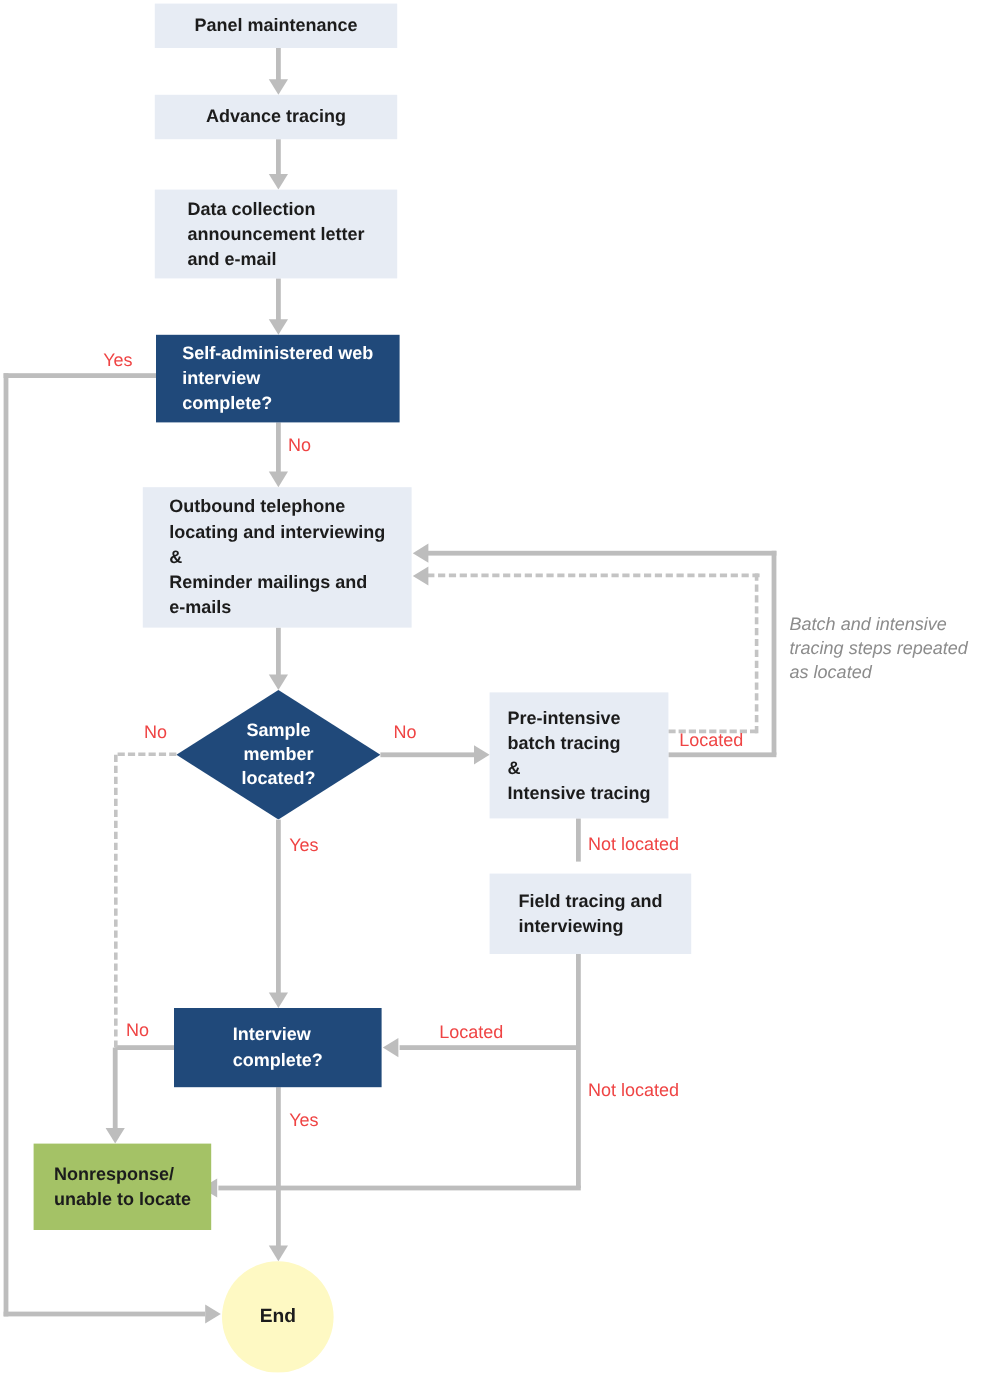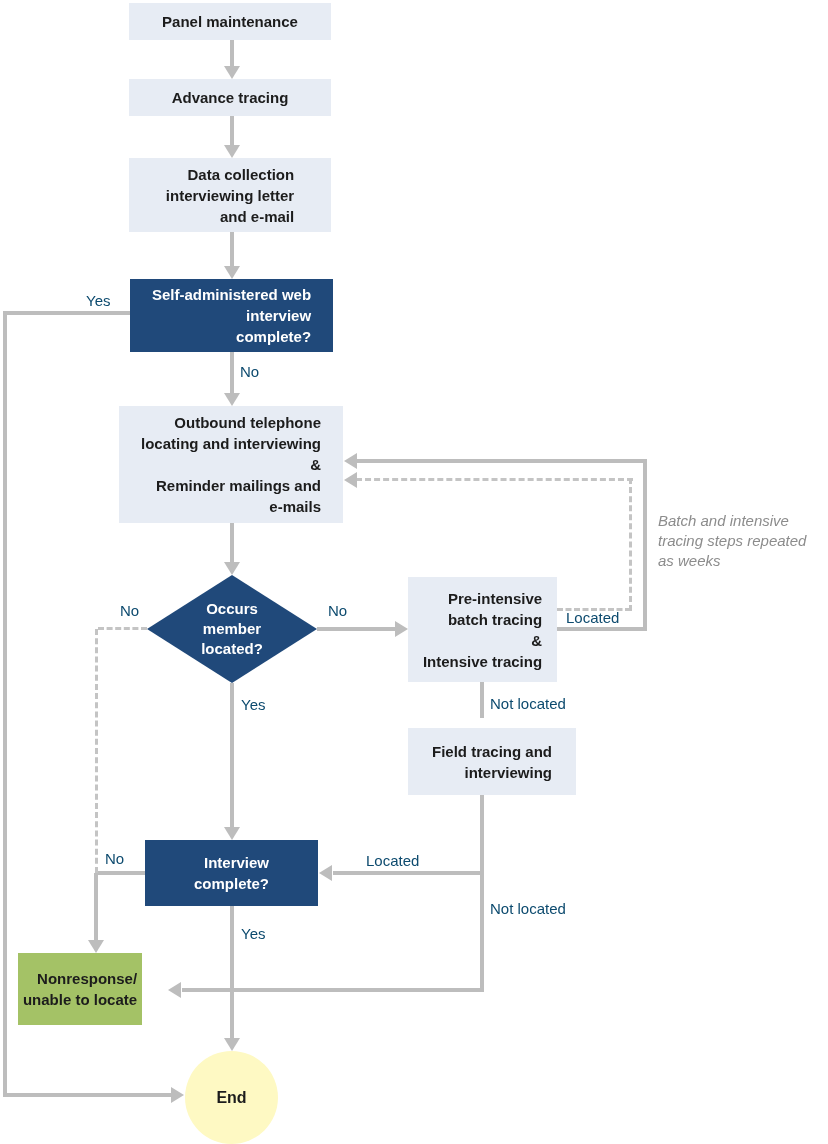--- a/index.html
+++ b/index.html
@@ -2,34 +2,34 @@
 <html><head>
 <meta charset="utf-8">
 <style>
   html,body { margin:0; padding:0; background:#ffffff; }
   #canvas {
     position:relative; width:828px; height:1144px; background:#ffffff;
     font-family:"Liberation Sans", sans-serif; overflow:hidden;
   }
   .box {
     position:absolute; display:flex; align-items:center; justify-content:center;
-    text-align:right; white-space:pre-line; font-weight:bold; font-size:15px;
+    text-align:left; white-space:pre-line; font-weight:bold; font-size:15px;
     line-height:21px; color:#1c1c1c; background:#e7ecf4;
   }
   .box.dark { background:#20497a; color:#ffffff; }
   .box.green { background:#a4c266; }
   .circle { border-radius:50%; background:#fef9c3; font-size:16px; }
   .diamond { position:absolute; }
   .diamond svg { display:block; }
   .dtext {
     position:absolute; left:0; top:0; right:0; bottom:0;
     display:flex; align-items:center; justify-content:center; text-align:center;
     color:#ffffff; font-weight:bold; font-size:15px; line-height:20px; white-space:pre-line;
   }
-  .lbl { position:absolute; font-size:15px; color:#0c4a6e; white-space:nowrap; }
+  .lbl { position:absolute; font-size:15px; color:#ef4444; white-space:nowrap; }
   .note {
     position:absolute; font-style:italic; font-size:15px; line-height:20px;
     color:#8c8c8c; white-space:pre-line;
   }
   .ln { position:absolute; background:#bdbdbd; }
   .dh { position:absolute; border-top:3px dashed #c4c4c4; height:0; }
   .dv { position:absolute; border-left:3px dashed #c4c4c4; width:0; }
   .ah { position:absolute; width:0; height:0; }
   .ah.down  { border-left:8px solid transparent; border-right:8px solid transparent; border-top:13px solid #bdbdbd; }
   .ah.left  { border-top:8px solid transparent; border-bottom:8px solid transparent; border-right:13px solid #bdbdbd; }
@@ -86,61 +86,61 @@
   <div class="ah left" style="left:168px;top:982px"></div>
 
   <div class="ah right" style="left:395px;top:621px"></div>
   <div class="ah right" style="left:171px;top:1087px"></div>
 
   <div class="box" style="left:129px;top:3px;width:202px;height:37px">Panel maintenance</div>
 
   <div class="box" style="left:129px;top:79px;width:202px;height:37px">Advance tracing</div>
 
   <div class="box" style="left:129px;top:158px;width:202px;height:74px">Data collection
-interviewing letter
+announcement letter
 and e-mail</div>
 
   <div class="box dark" style="left:130px;top:279px;width:203px;height:73px">Self-administered web
 interview
 complete?</div>
 
   <div class="box" style="left:119px;top:406px;width:224px;height:117px">Outbound telephone
 locating and interviewing
 &amp;
 Reminder mailings and
 e-mails</div>
 
   <div class="diamond" style="left:147px;top:575px;width:170px;height:108px">
     <svg width="170" height="108" viewBox="0 0 170 108">
       <polygon points="85,0 170,54 85,108 0,54" fill="#20497a"></polygon>
     </svg>
-    <div class="dtext">Occurs
+    <div class="dtext">Sample
 member
 located?</div>
   </div>
 
   <div class="box" style="left:408px;top:577px;width:149px;height:105px">Pre-intensive
 batch tracing
 &amp;
 Intensive tracing</div>
 
   <div class="box" style="left:408px;top:728px;width:168px;height:67px">Field tracing and
 interviewing</div>
 
   <div class="box dark" style="left:145px;top:840px;width:173px;height:66px">Interview
 complete?</div>
 
-  <div class="box green" style="left:18px;top:953px;width:124px;height:72px">Nonresponse/
+  <div class="box green" style="left:28px;top:953px;width:148px;height:72px">Nonresponse/
 unable to locate</div>
 
   <div class="box circle" style="left:185px;top:1051px;width:93px;height:93px">End</div>
 
   <div class="note" style="left:658px;top:511px">Batch and intensive
 tracing steps repeated
-as weeks</div>
+as located</div>
 
   <div class="lbl" style="left:86px;top:292px">Yes</div>
   <div class="lbl" style="left:240px;top:363px">No</div>
   <div class="lbl" style="left:120px;top:602px">No</div>
   <div class="lbl" style="left:328px;top:602px">No</div>
   <div class="lbl" style="left:241px;top:696px">Yes</div>
   <div class="lbl" style="left:566px;top:609px">Located</div>
   <div class="lbl" style="left:490px;top:695px">Not located</div>
   <div class="lbl" style="left:366px;top:852px">Located</div>
   <div class="lbl" style="left:490px;top:900px">Not located</div>

